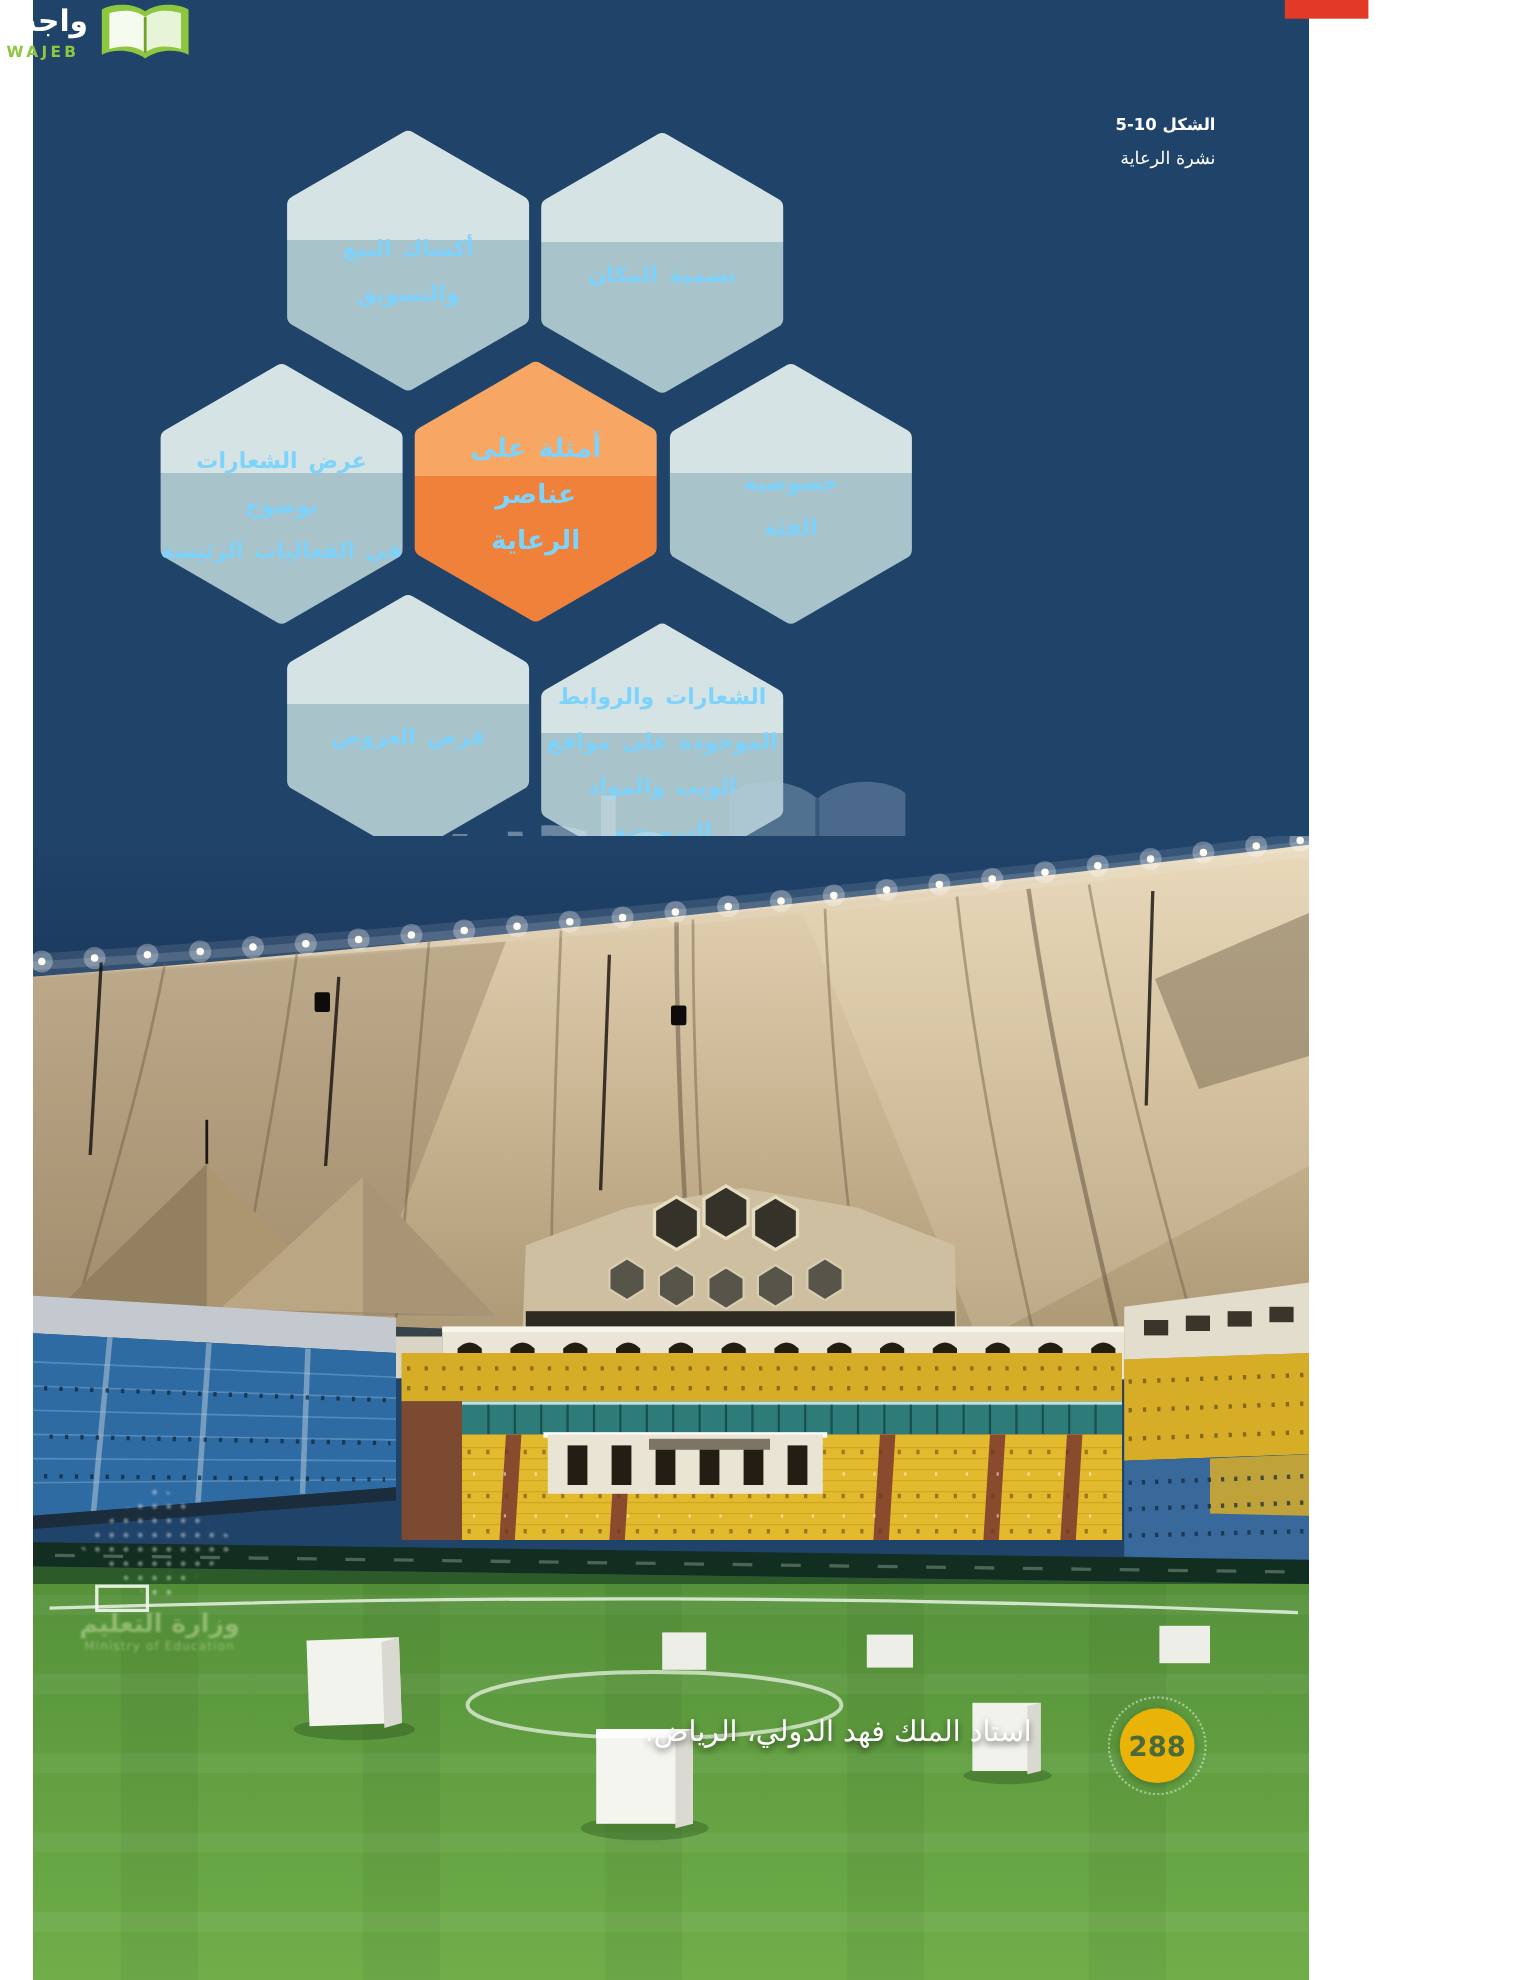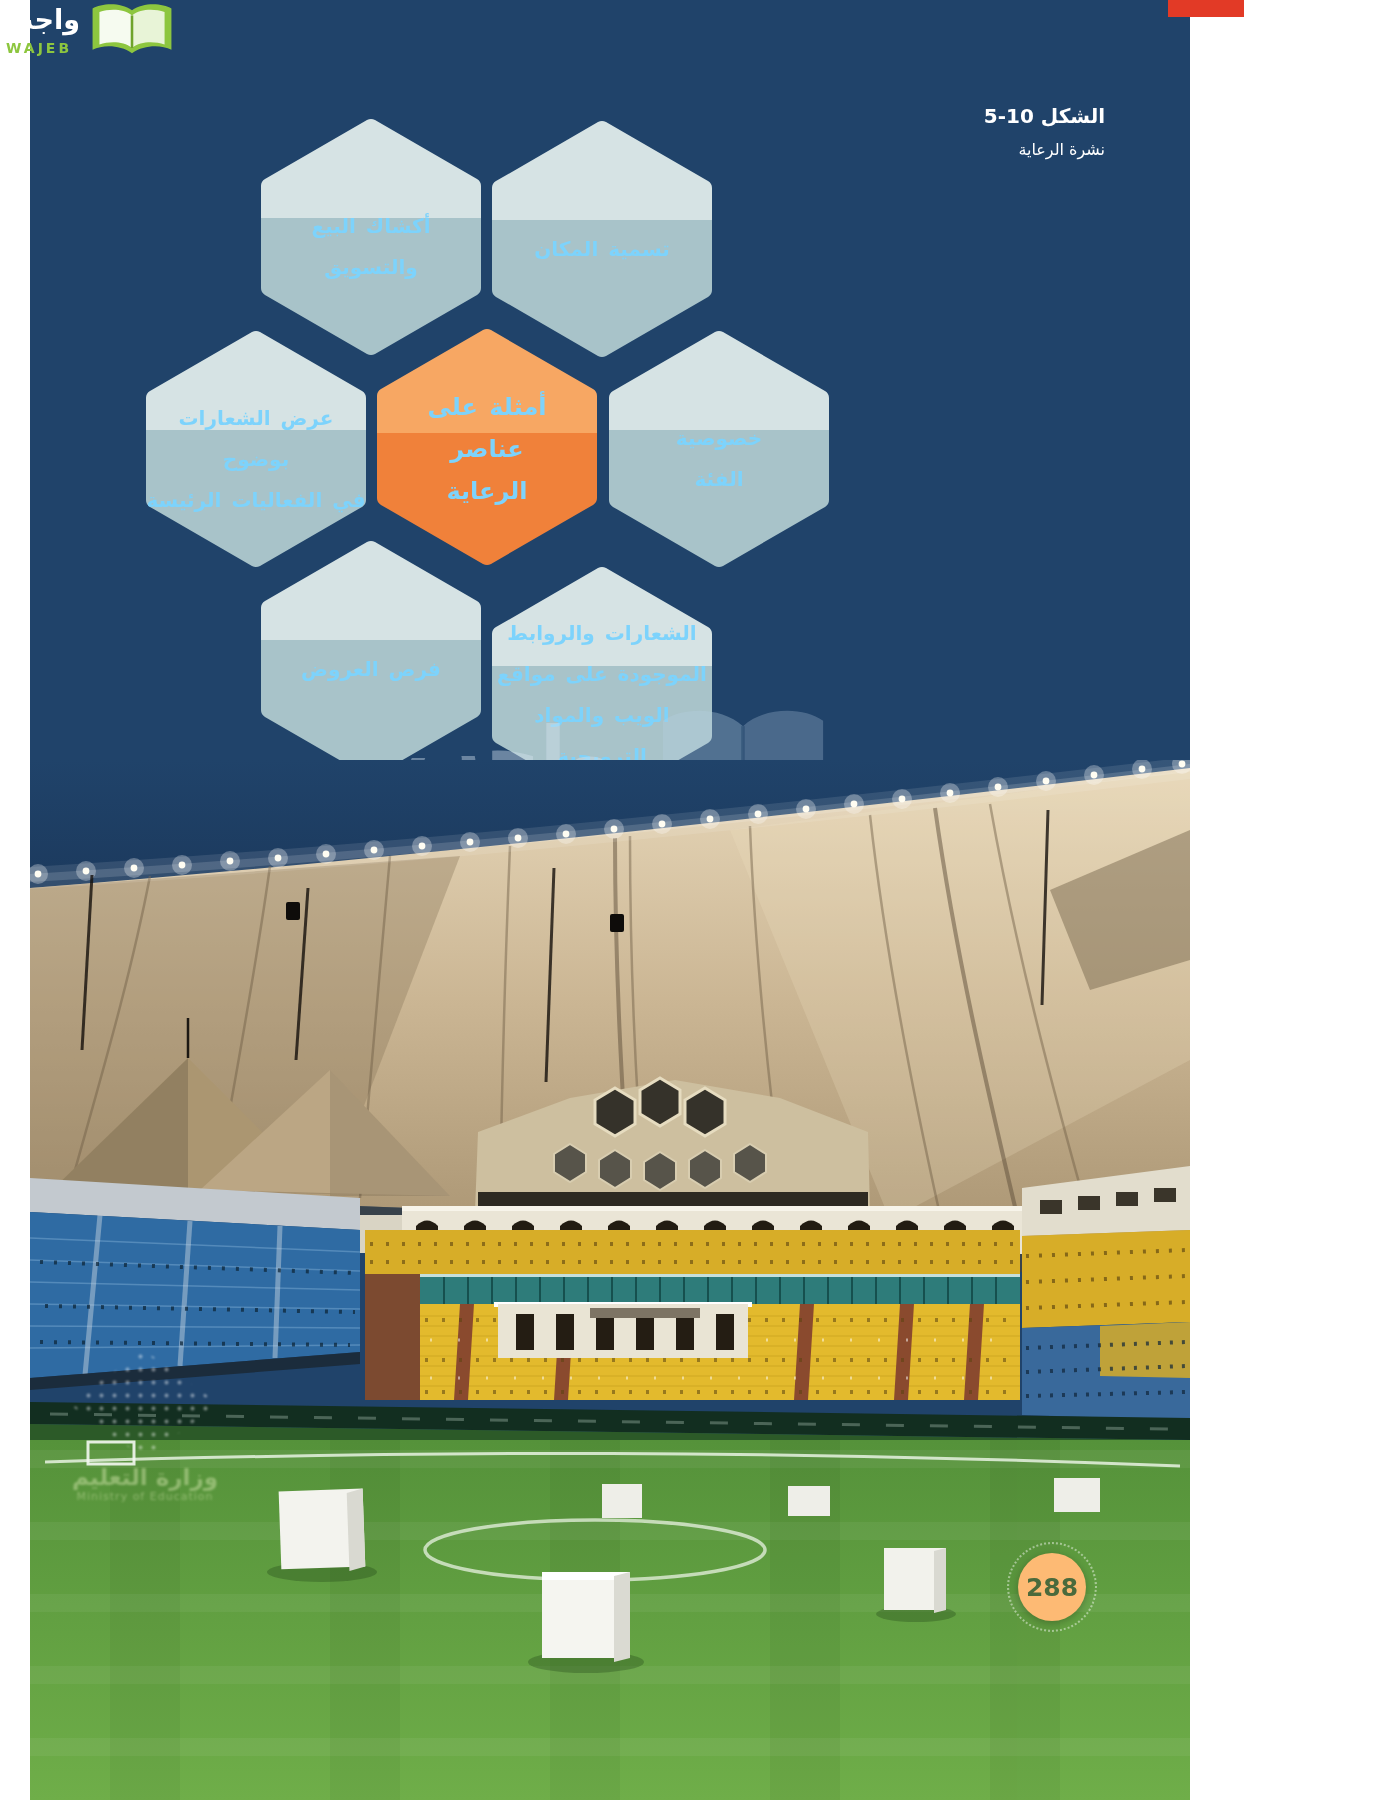--- a/index.html
+++ b/index.html
@@ -7,21 +7,21 @@
   body { position:relative; background:#fff; font-family:"DejaVu Sans", sans-serif; overflow:hidden; }
 
   .page { position:absolute; inset:0; }
 
   
   .panel { position:absolute; left:30px; top:0; width:1160px; height:1800px;
            background:var(--panel-navy,#20436a); overflow:hidden; }
 
   
   .figure-label { position:absolute; top:104px; right:85px; direction:rtl; text-align:right; color:#fff; }
-  .figure-label .fl-1 { font-size:20px; font-weight:700; margin-bottom:12px; }
+  .figure-label .fl-1 { font-size:15px; font-weight:700; margin-bottom:12px; }
   .figure-label .fl-2 { font-size:16px; font-weight:400; }
 
   
   .hex { position:absolute; width:222px; height:238px; }
   .hex svg { position:absolute; inset:0; }
   .hx-label { position:absolute; inset:0; display:flex; align-items:center; justify-content:center;
               text-align:center; direction:rtl; color:#7dd3fc; font-weight:700; font-size:20px;
               line-height:2.05; white-space:pre-line; word-spacing:3px; padding-top:20px; }
   .hex.center .hx-label { font-size:24px; line-height:1.75; padding-top:4px; }
   .hex.pos-a { left:230px; top:118px; }
@@ -47,21 +47,21 @@
   .question-box { position:absolute; left:670px; top:380px; width:394px; height:50px;
                   background:#0b0b0b; border-right:9px solid var(--accent-yellow,#ffd10a);
                   display:flex; align-items:center; justify-content:center;
                   direction:rtl; color:#fff; font-size:20px; font-weight:700;
                   white-space:nowrap; padding:0 10px; }
 
   .photo-caption { position:absolute; right:252px; top:800px; direction:rtl; color:#fff;
                    font-size:26px; font-weight:500; text-shadow:0 2px 6px rgba(0,0,0,.55); }
 
   .page-badge { position:absolute; left:988px; top:793px; width:68px; height:68px; border-radius:50%;
-                background:#fdba74; display:flex; align-items:center; justify-content:center;
+                background:#eab308; display:flex; align-items:center; justify-content:center;
                 color:#4a6a3c; font-size:25px; font-weight:700; box-shadow:0 2px 8px rgba(0,0,0,.25); }
   .page-badge::before { content:""; position:absolute; inset:-11px; border:2px dotted rgba(255,255,255,.45);
                         border-radius:50%; }
 
   .ministry { position:absolute; left:25px; top:590px; width:215px; height:195px;
               opacity:.45; filter:blur(1.2px); }
   .ministry .dots { width:150px; height:108px; margin-left:14px;
               clip-path:polygon(50% 0,100% 50%,50% 100%,0 50%);
               background-image:radial-gradient(rgba(255,255,255,.95) 1.8px, transparent 2.3px);
               background-size:13px 13px; }
@@ -463,20 +463,21 @@
           <ellipse cx="886" cy="854" rx="40" ry="8" fill="#1c3a14" opacity=".3"></ellipse>
           <rect x="854" y="788" width="62" height="62" fill="#f2f2ec"></rect>
           <polygon points="916,788 916,850 904,853 904,791" fill="#d9d9d1"></polygon>
           <rect x="572" y="724" width="40" height="34" fill="#eeeee8"></rect>
           <rect x="758" y="726" width="42" height="30" fill="#eeeee8"></rect>
           <rect x="1024" y="718" width="46" height="34" fill="#eeeee8"></rect>
         </g>
       </svg>
 
 
+      <div class="photo-caption">استاد الملك فهد الدولي، الرياض.</div>
 
       <div class="page-badge">
         <span>288</span>
       </div>
 
       <div class="ministry">
         <div class="dots"></div>
         <div class="m-ar">وزارة التعليم</div>
         <div class="m-en">Ministry of Education</div>
       </div>

